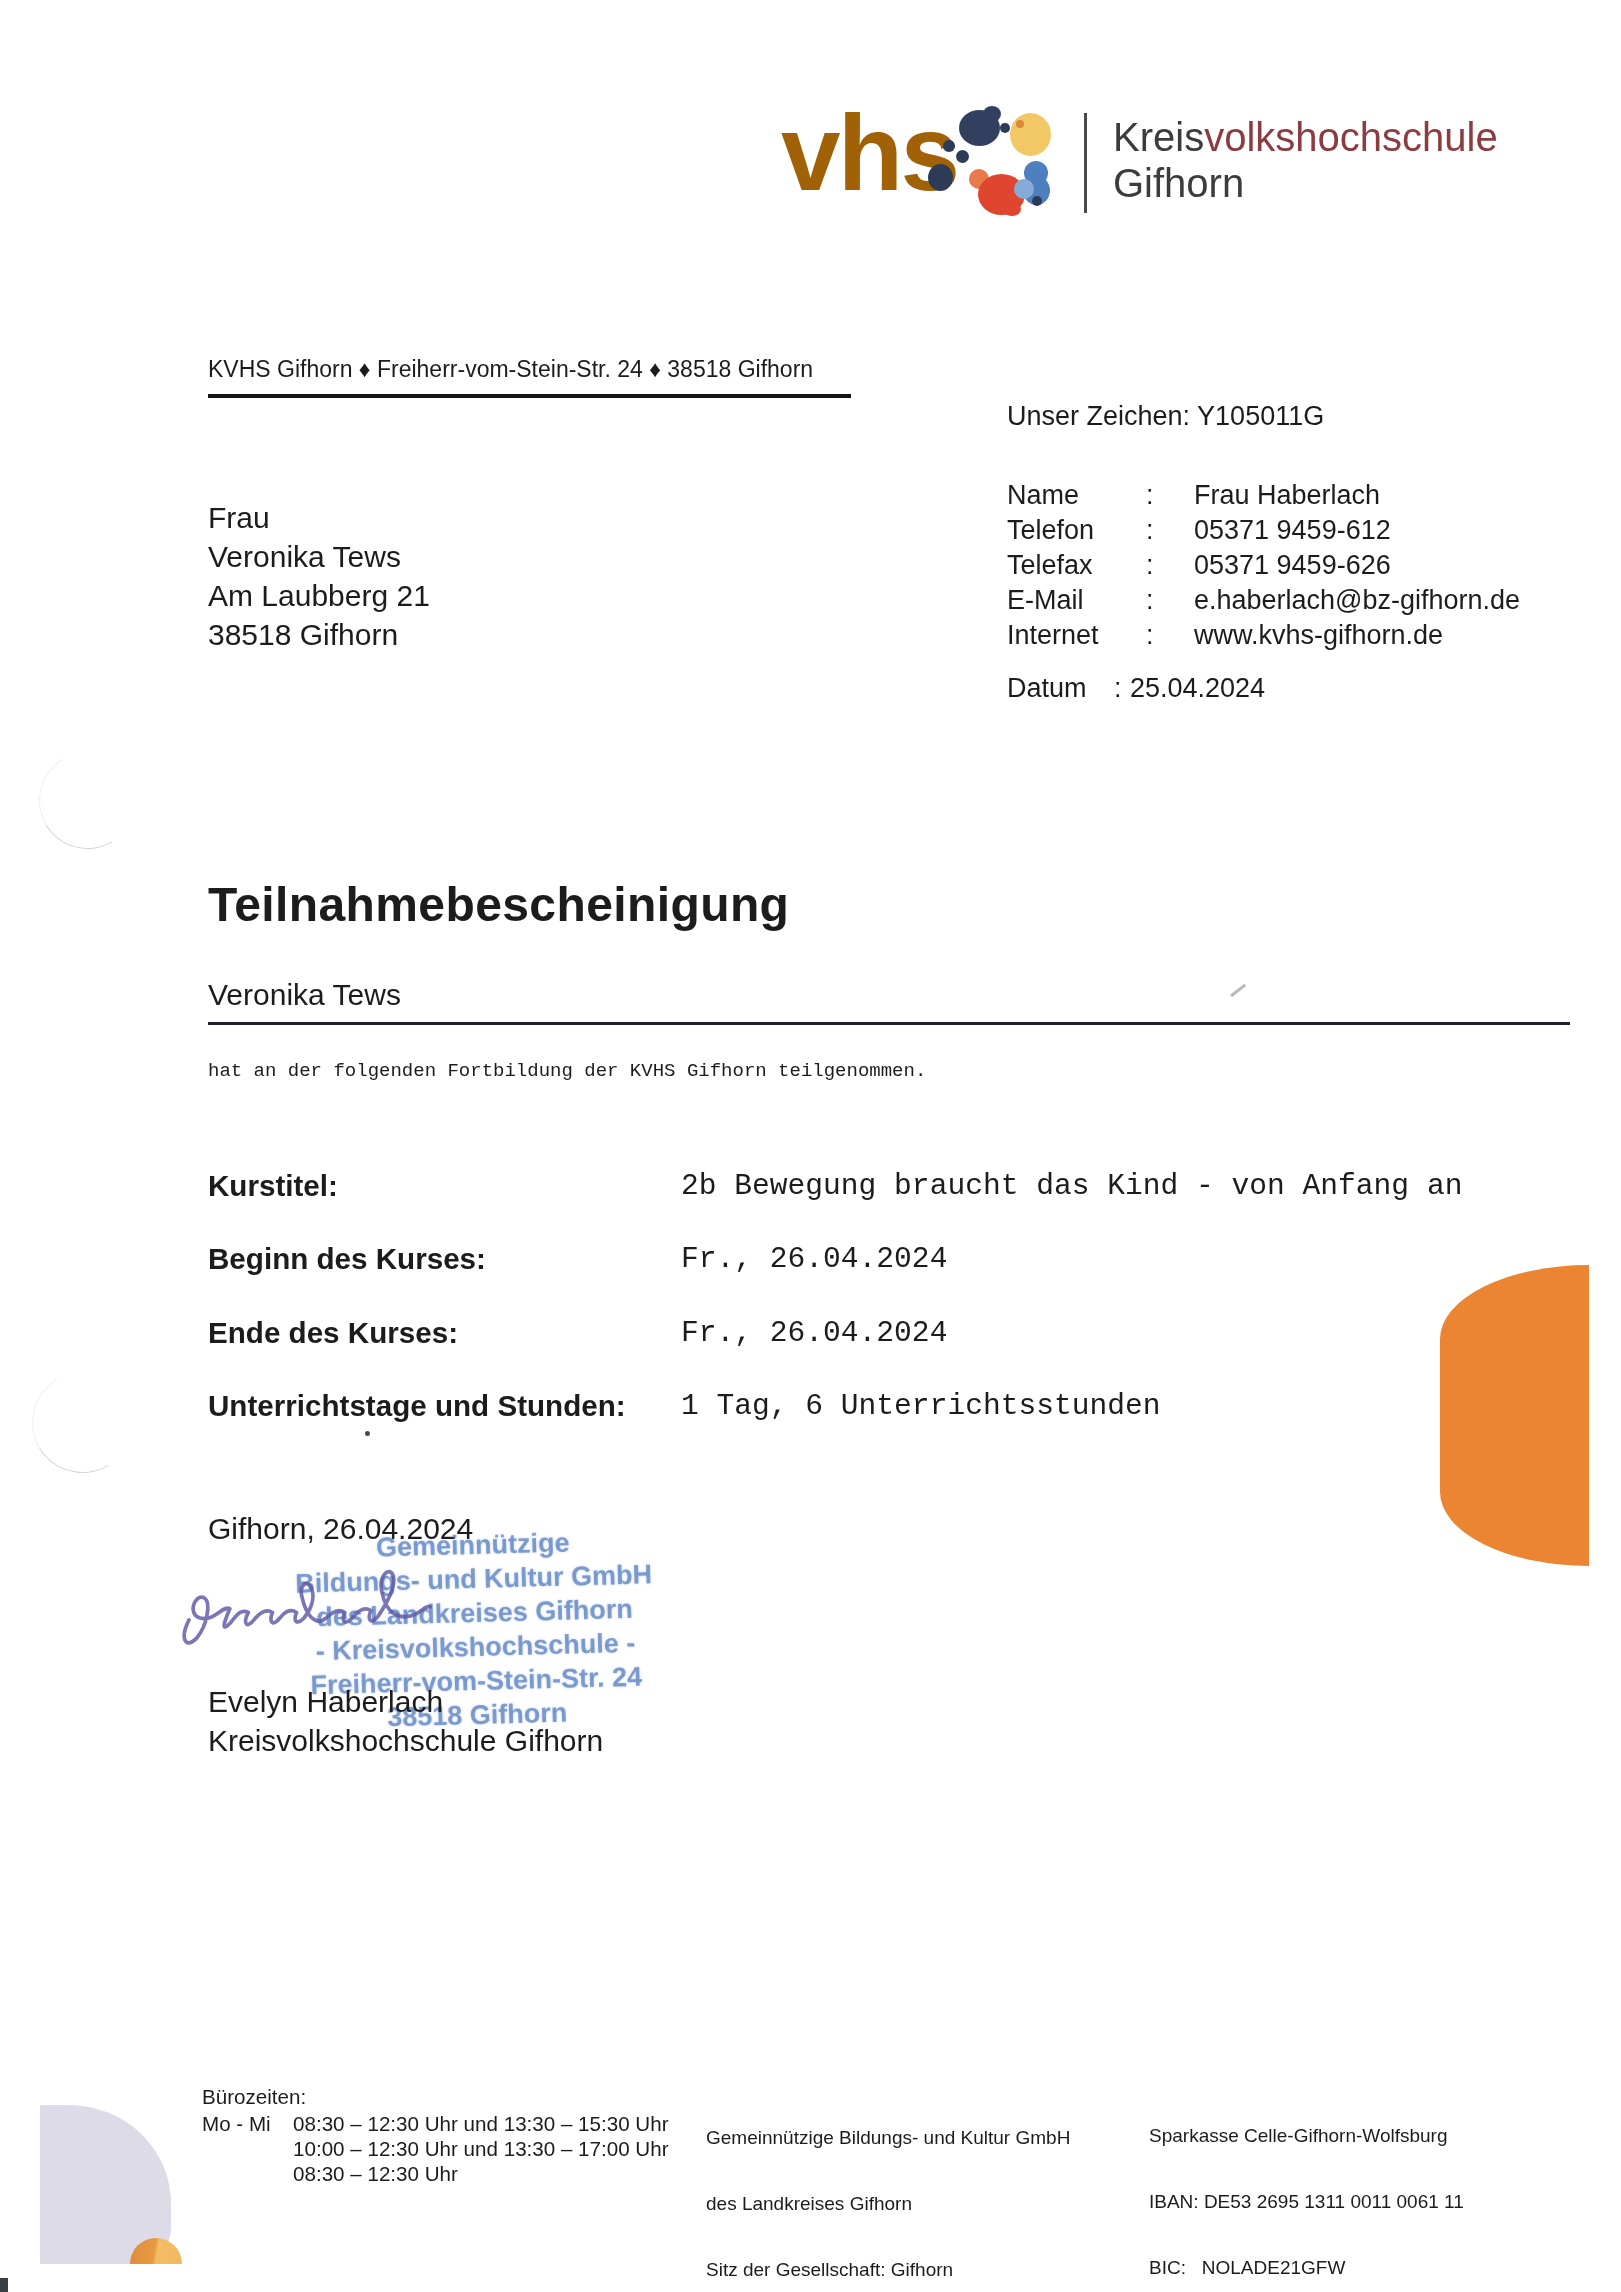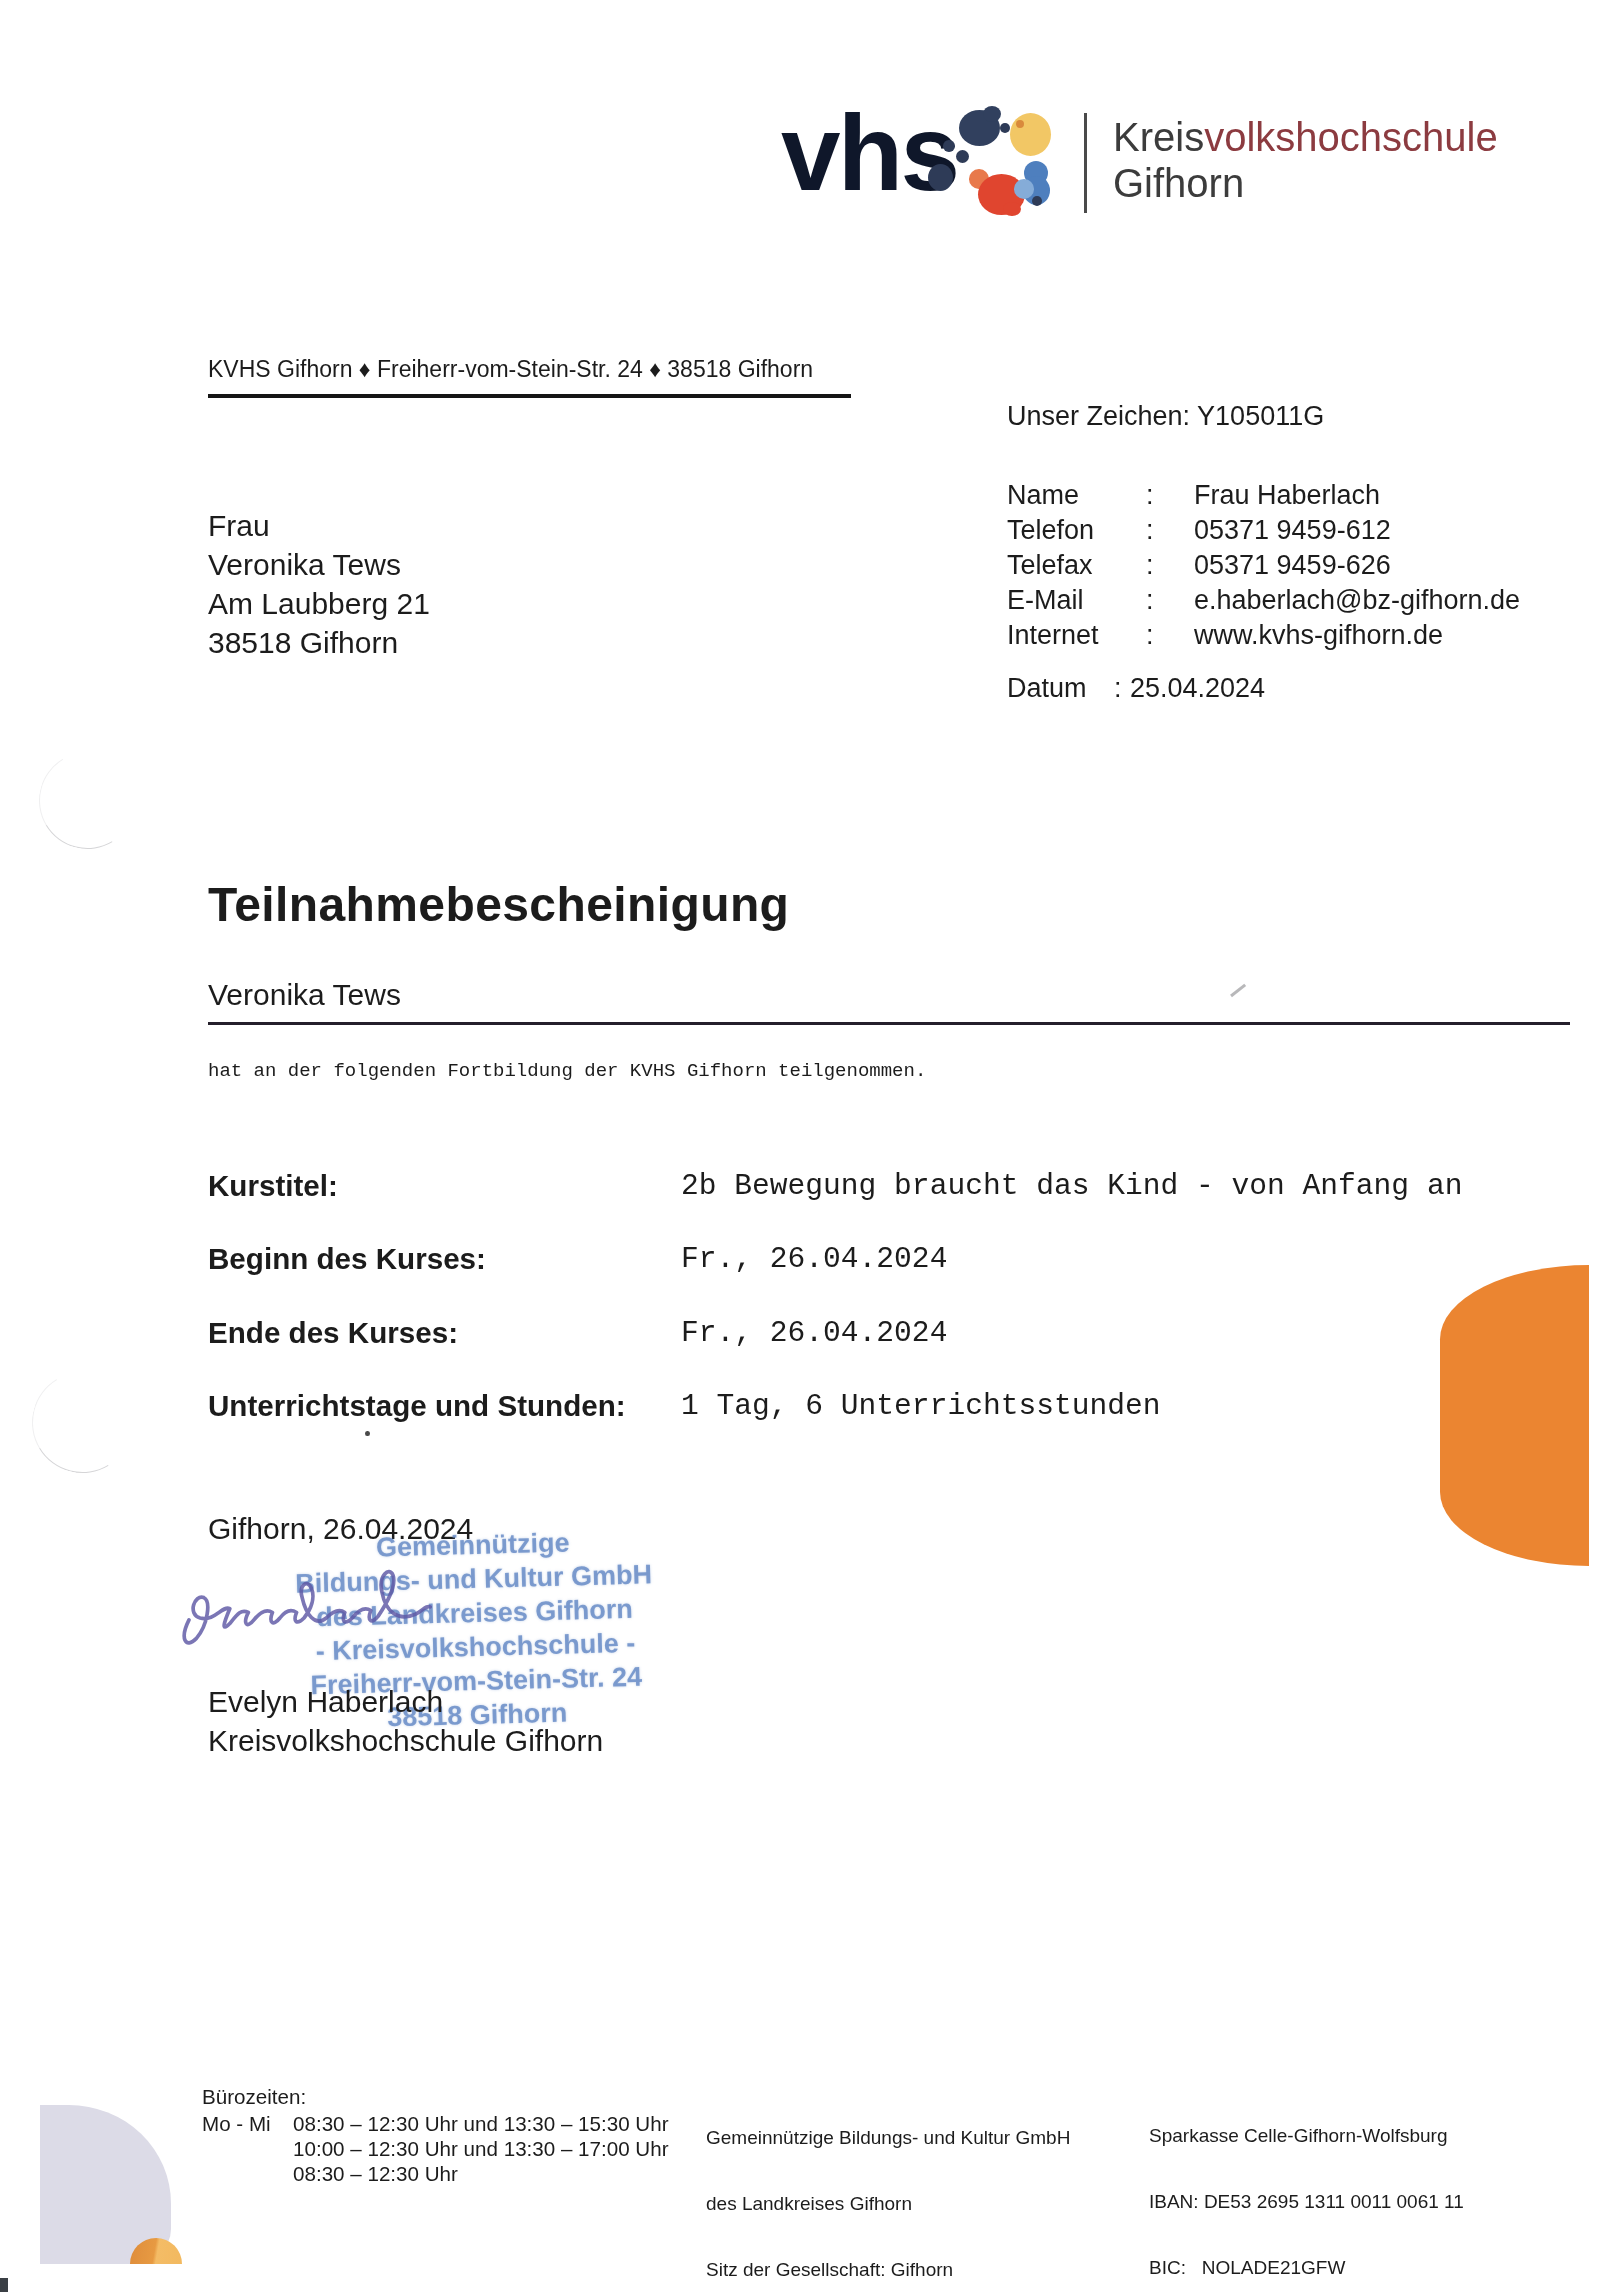--- a/index.html
+++ b/index.html
@@ -4,30 +4,30 @@
 <style>
   html,body{margin:0;padding:0;background:#ffffff;}
   .page{
     position:relative;width:1621px;height:2293px;background:#ffffff;overflow:hidden;
     font-family:"Liberation Sans",sans-serif;color:#1c1c1c;
   }
   .abs{position:absolute;}
   .dot{position:absolute;border-radius:50%;}
 
   
-  .vhs-word{left:781px;top:100px;font-size:107px;font-weight:700;color:#0f172a;letter-spacing:-2.7px;line-height:107px;}
+  .vhs-word{left:781px;top:100px;font-size:107px;font-weight:700;color:#a16207;letter-spacing:-2.7px;line-height:107px;}
   .logo-divider{left:1084px;top:113px;width:2.7px;height:100px;background:#4a4a4a;}
   .org-name{left:1113px;top:115px;font-size:40px;line-height:45px;color:#3C3C3C;white-space:nowrap;}
   .org-name .part2{color:#8C3B40;}
   .org-city{left:1113px;top:161px;font-size:40px;line-height:45px;color:#3C3C3C;}
 
   
   .sender-line{left:208px;top:356px;font-size:23px;white-space:nowrap;}
   .sender-rule{left:208px;top:394px;width:643px;height:3.6px;background:#151515;}
-  .recipient{left:208px;top:498px;font-size:30px;line-height:39px;margin-top:8px;}
+  .recipient{left:208px;top:498px;font-size:30px;line-height:39px;}
 
   
   .our-ref{left:1007px;top:401px;font-size:27px;}
   .ref-rows{left:1007px;top:480px;font-size:27px;}
   .ref-row{display:grid;grid-template-columns:107px 16px auto;height:35px;white-space:nowrap;gap:32px;}
   .date-row{left:1007px;top:673px;font-size:27px;display:grid;grid-template-columns:107px 16px auto;white-space:nowrap;}
 
   
   .doc-title{left:208px;top:853px;font-size:48px;font-weight:700;letter-spacing:0.4px;margin-top:24px;}
   .participant{left:208px;top:978px;font-size:30px;}

